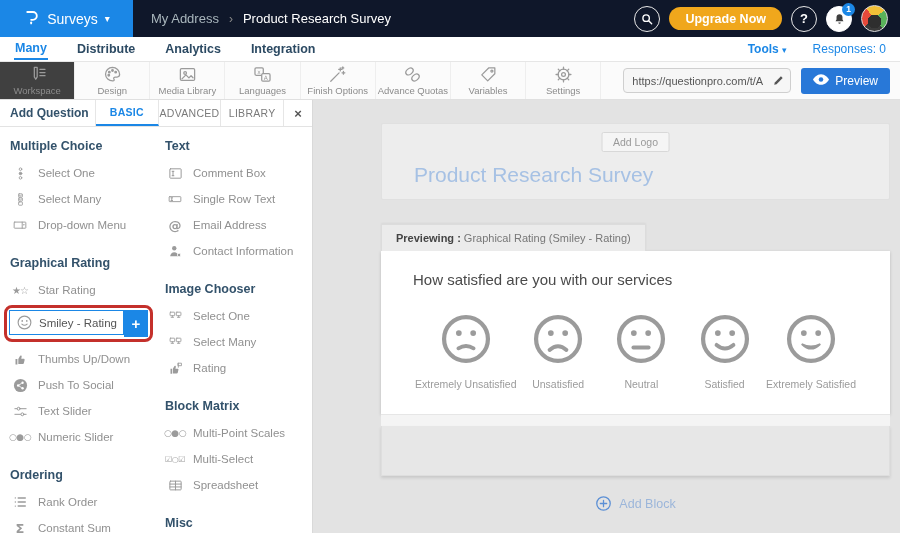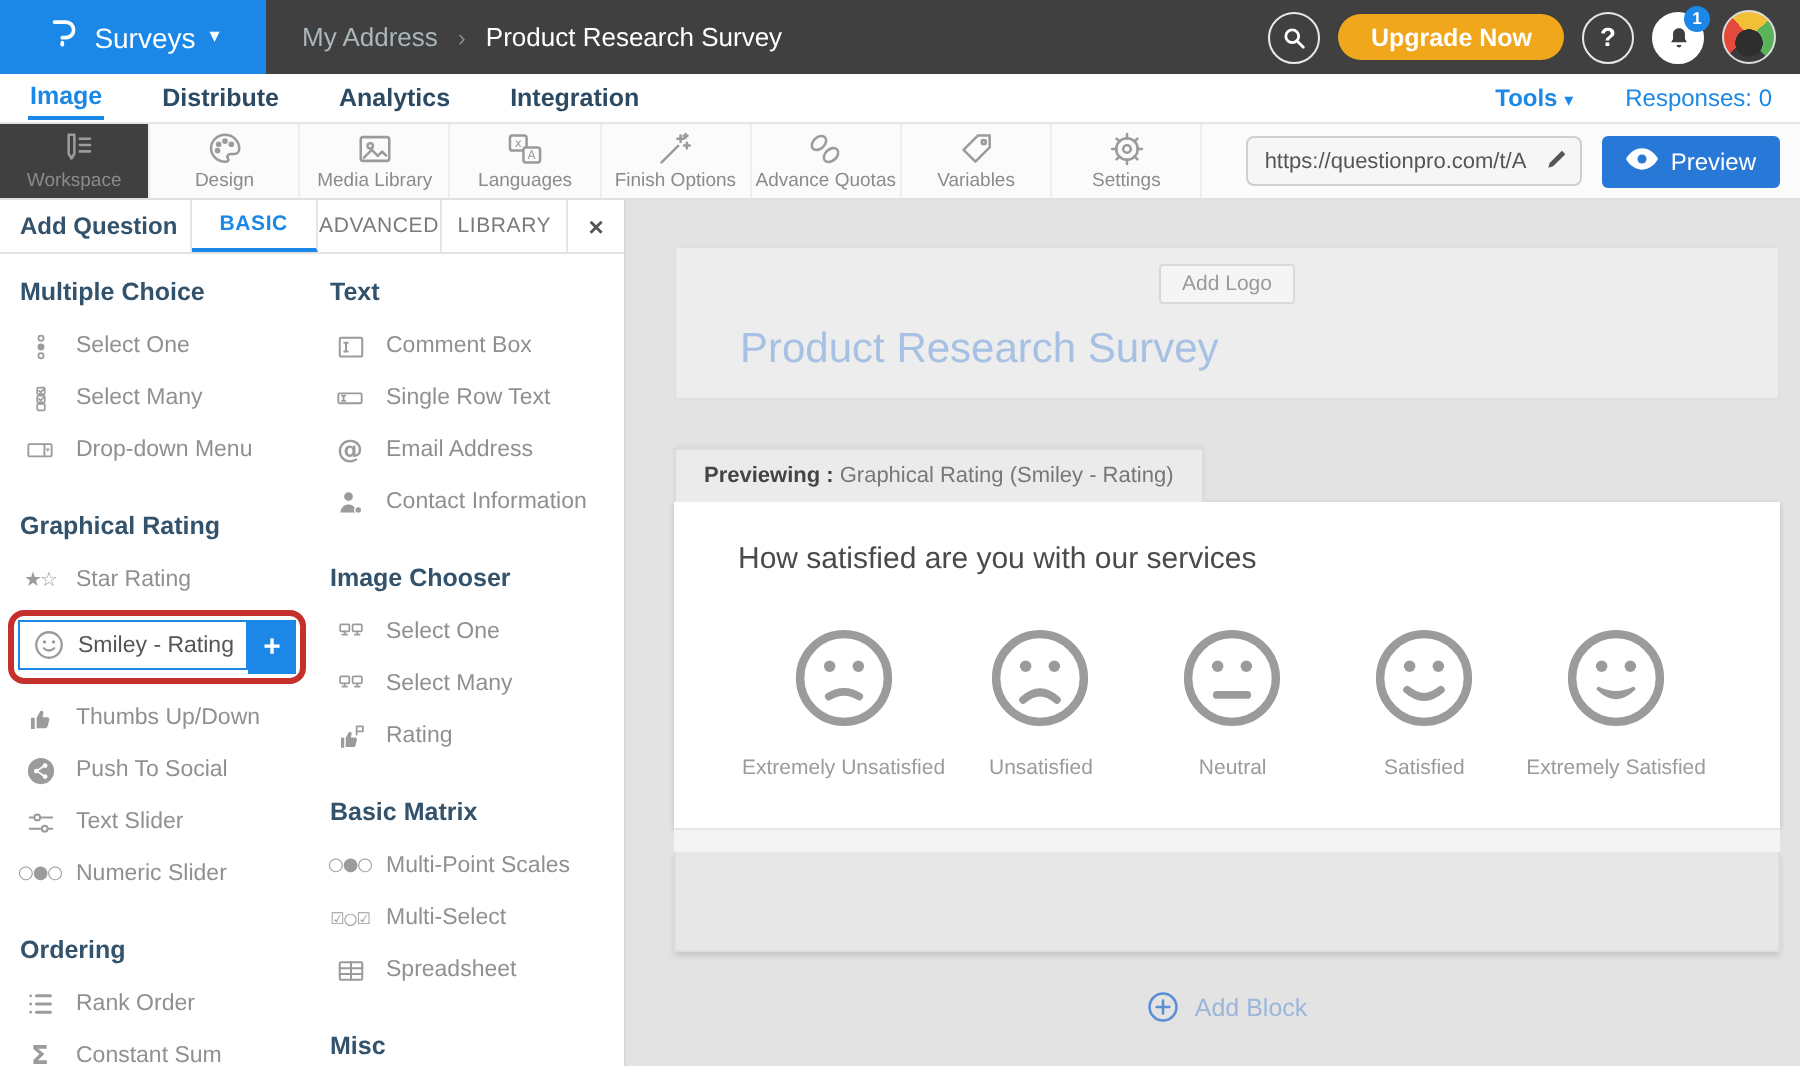--- a/index.html
+++ b/index.html
@@ -1,21 +1,21 @@
 <!DOCTYPE html>
 <html><head>
 <meta charset="utf-8">
 <style>
   * { margin:0; padding:0; box-sizing:border-box; }
   html,body { width:900px; height:533px; overflow:hidden; }
   body { font-family:"Liberation Sans","DejaVu Sans",sans-serif; background:#e3e3e3; }
   .app { width:900px; height:533px; display:flex; flex-direction:column; }
 
   
-  .topbar { height:37px; background:#404040; display:flex; align-items:center; flex:0 0 37px; }
+  .topbar { height:37px; background:#0f172a; display:flex; align-items:center; flex:0 0 37px; }
   .logo-block { width:133px; height:37px; background:#1b87e6; display:flex; align-items:center; justify-content:center; gap:7px; color:#fff; cursor:pointer; }
   .logo-block .pname { font-size:14px; }
   .logo-block .caret { font-size:10px; }
   .breadcrumb { display:flex; align-items:center; gap:10px; margin-left:18px; font-size:13px; }
   .crumb-parent { color:#a9b6bc; cursor:pointer; }
   .crumb-sep { color:#8a8a8a; font-size:12px; }
   .crumb-current { color:#ffffff; }
   .topbar-right { margin-left:auto; display:flex; align-items:center; gap:9px; padding-right:12px; }
   .circle-btn { width:26px; height:26px; border-radius:50%; border:1.5px solid #e8e8e8; display:flex; align-items:center; justify-content:center; color:#fff; font-size:13px; font-weight:bold; cursor:pointer; background:transparent; }
   .circle-btn svg { display:block; }
@@ -42,21 +42,21 @@
   .titem.active { background:#404040; }
   .titem .tlabel { font-size:9.5px; color:#8b8b8b; white-space:nowrap; }
   .titem svg { display:block; }
   .toolbar-right { margin-left:auto; display:flex; align-items:center; gap:10px; padding-right:10px; }
   .url-box { position:relative;margin-left:22px; }
   .url-input { width:168px; height:25px; border:1px solid #cfcfcf; border-radius:4px; background:#f6f6f6; font-size:11px; color:#555; padding:0 24px 0 8px; font-family:inherit; }
   .url-pencil { position:absolute; right:6px; top:5px; color:#555; cursor:pointer; }
   .preview-btn { background:#2878d8; border:none; border-radius:3px; color:#fff; height:26px; padding:0 12px; font-size:12px; display:flex; align-items:center; gap:6px; cursor:pointer; font-family:inherit; }
 
   
-  .workarea { flex:1; display:flex; min-height:0; }
+  .workarea { flex:1; display:flex; min-height:0;gap:44px; }
   .sidebar { width:313px; background:#fff; border-right:1px solid #d9d9d9; display:flex; flex-direction:column; }
   .side-tabs { height:27px; display:flex; border-bottom:1px solid #e3e3e3; flex:0 0 27px; }
   .side-title { width:96px; display:flex; align-items:center; padding-left:10px; font-size:12px; font-weight:bold; color:#33526b; border-right:1px solid #e6e6e6; }
   .side-tab { flex:1; display:flex; align-items:center; justify-content:center; font-size:10.5px; color:#7a7a7a; border-right:1px solid #e6e6e6; cursor:pointer; letter-spacing:.3px; }
   .side-tab.active { color:#1b87e6; border-bottom:2.5px solid #1b87e6; font-weight:bold; }
   .side-close { width:28px; display:flex; align-items:center; justify-content:center; color:#555; font-size:13px; font-weight:bold; cursor:pointer; }
   .side-cols { flex:1; display:flex; padding:12px 0 0 10px; overflow:hidden; }
   .scol { width:150px; }
   .scol + .scol { margin-left:8px; }
   .section { margin-bottom:18px; }
@@ -131,21 +131,21 @@
               <path d="M9.8 18.5a2.2 2.2 0 0 0 4.4 0z"></path>
             </svg>
           </span>
         <span class="badge">1</span>
       </div>
       <div class="avatar"></div>
     </div>
   </header>
 
   <nav class="subnav">
-    <span class="subnav-tab active">Image</span>
+    <span class="subnav-tab active">Many</span>
     <span class="subnav-tab">Distribute</span>
     <span class="subnav-tab">Analytics</span>
     <span class="subnav-tab">Integration</span>
     <span class="subnav-right">
       <span class="tools-link"><span>Tools</span> <span class="caret">▾</span></span>
       <span class="responses">Responses: 0</span>
     </span>
   </nav>
 
   <div class="toolbar">
@@ -441,21 +441,21 @@
               <span class="qicon">
                   <svg width="15" height="15" viewBox="0 0 24 24" fill="none" stroke="currentColor" stroke-width="1.6" stroke-linecap="round" stroke-linejoin="round">
                     <path d="M4 12.5h2.6v8H4zM7.8 20h6c1 0 1.7-.6 1.9-1.5l1-4.4c.2-.9-.4-1.8-1.4-1.8h-3.4l.6-2.9c.2-.9-.5-1.7-1.3-1.7-.4 0-.9.3-1.1.7l-2.3 4.1z" fill="currentColor" stroke="none"></path>
                     <path d="M16.5 3.5h5v4h-5zM16.5 3.5V10" stroke-width="1.4"></path>
                   </svg>
                 </span>
               <span class="qlabel">Rating</span>
             </div>
           </div>
           <div class="section">
-            <div class="sec-head">Basic Matrix</div>
+            <div class="sec-head">Block Matrix</div>
             <div class="qitem">
               <span class="qicon">
                   <span style="font-size:9px;letter-spacing:-0.5px;font-family:'DejaVu Sans',sans-serif">○●○</span>
                 </span>
               <span class="qlabel">Multi-Point Scales</span>
             </div>
             <div class="qitem">
               <span class="qicon">
                   <span style="font-size:8px;letter-spacing:-0.5px;font-family:'DejaVu Sans',sans-serif">☑○☑</span>
                 </span>

